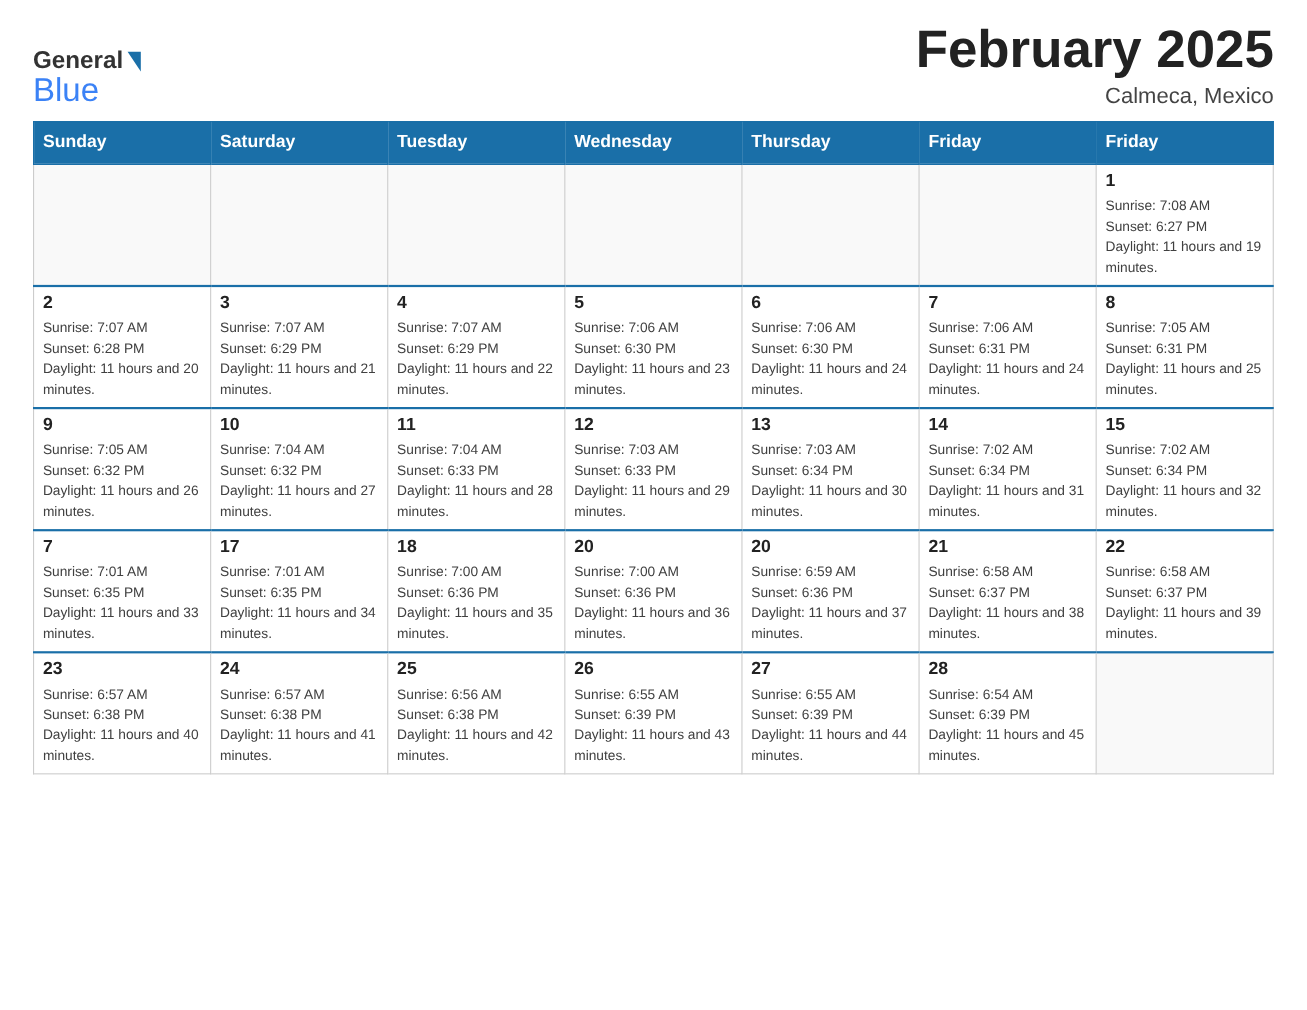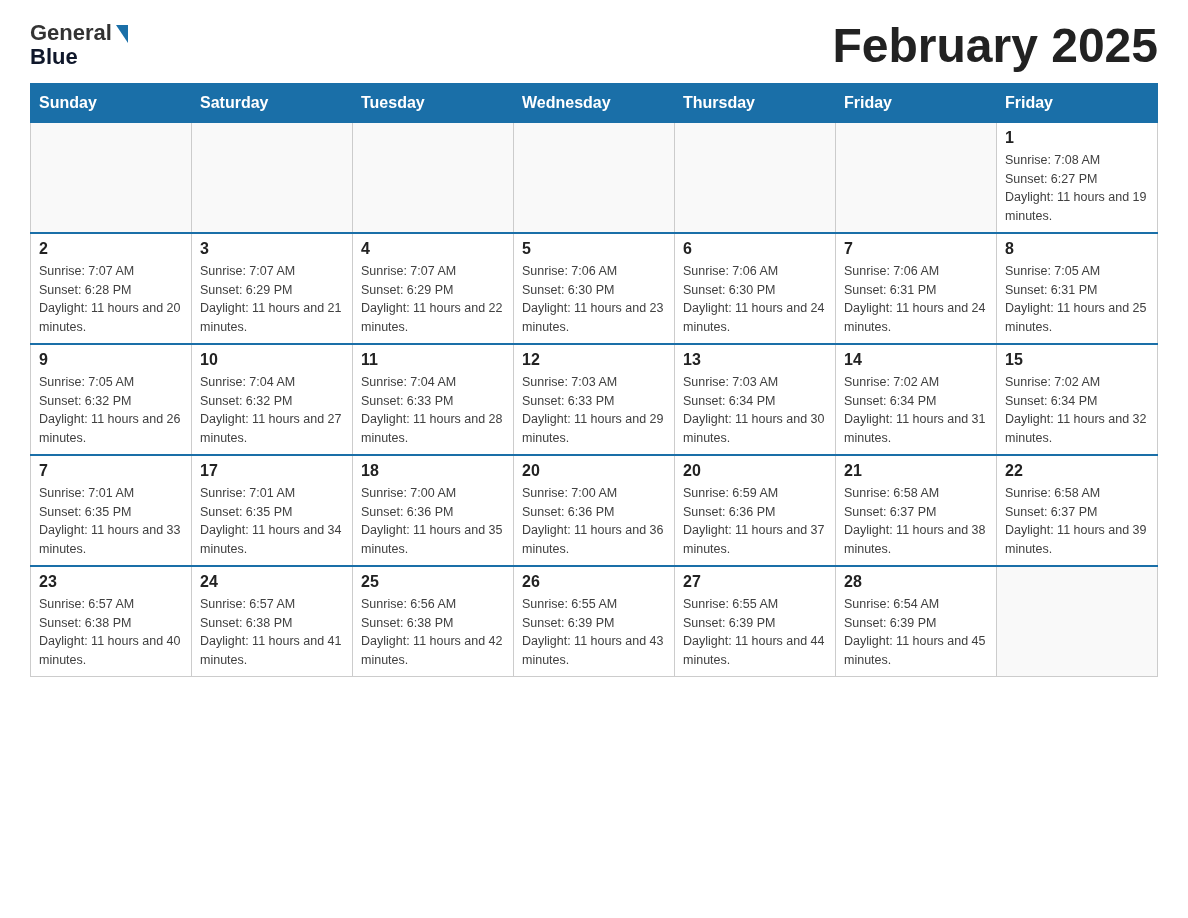--- a/index.html
+++ b/index.html
@@ -6,21 +6,21 @@
     body {
       font-family: Arial, sans-serif;
       background: #fff;
       padding: 20px 30px;
       width: 1188px;
       min-height: 918px;
     }
     .header {
       display: flex;
       justify-content: space-between;
-      align-items: flex-start;
+      align-items: flex-end;
       margin-bottom: 10px;
     }
     .logo {
       display: flex;
       flex-direction: column;
       align-items: flex-start;
     }
     .logo-top {
       display: flex;
       align-items: center;
@@ -33,23 +33,23 @@
     .logo-arrow {
       width: 0;
       height: 0;
       border-left: 12px solid transparent;
       border-right: 0px solid transparent;
       border-top: 18px solid #1a6fa8;
       margin-left: 4px;
       margin-top: 2px;
     }
     .logo-blue {
-      font-size: 22px;
-      font-weight: bold;
-      color: #0f172a;
+      font-size: 30px;
+      font-weight: normal;
+      color: #3b82f6;
       margin-top: -2px;
     }
     .title-section {
       text-align: right;
       margin-left: 33px;
     }
     .month-title {
       font-size: 48px;
       font-weight: bold;
       color: #222;
@@ -111,20 +111,21 @@
 <div class="header">
   <div class="logo">
     <div class="logo-top">
       <span class="logo-general">General</span>
       <div class="logo-arrow"></div>
     </div>
     <span class="logo-blue">Blue</span>
   </div>
   <div class="title-section">
     <div class="month-title">February 2025</div>
+    <div class="location">Calmeca, Mexico</div>
   </div>
 </div>
 
 <table class="calendar">
   <thead>
     <tr>
     <th>Sunday</th>
         <th>Saturday</th>
         <th>Tuesday</th>
         <th>Wednesday</th>

